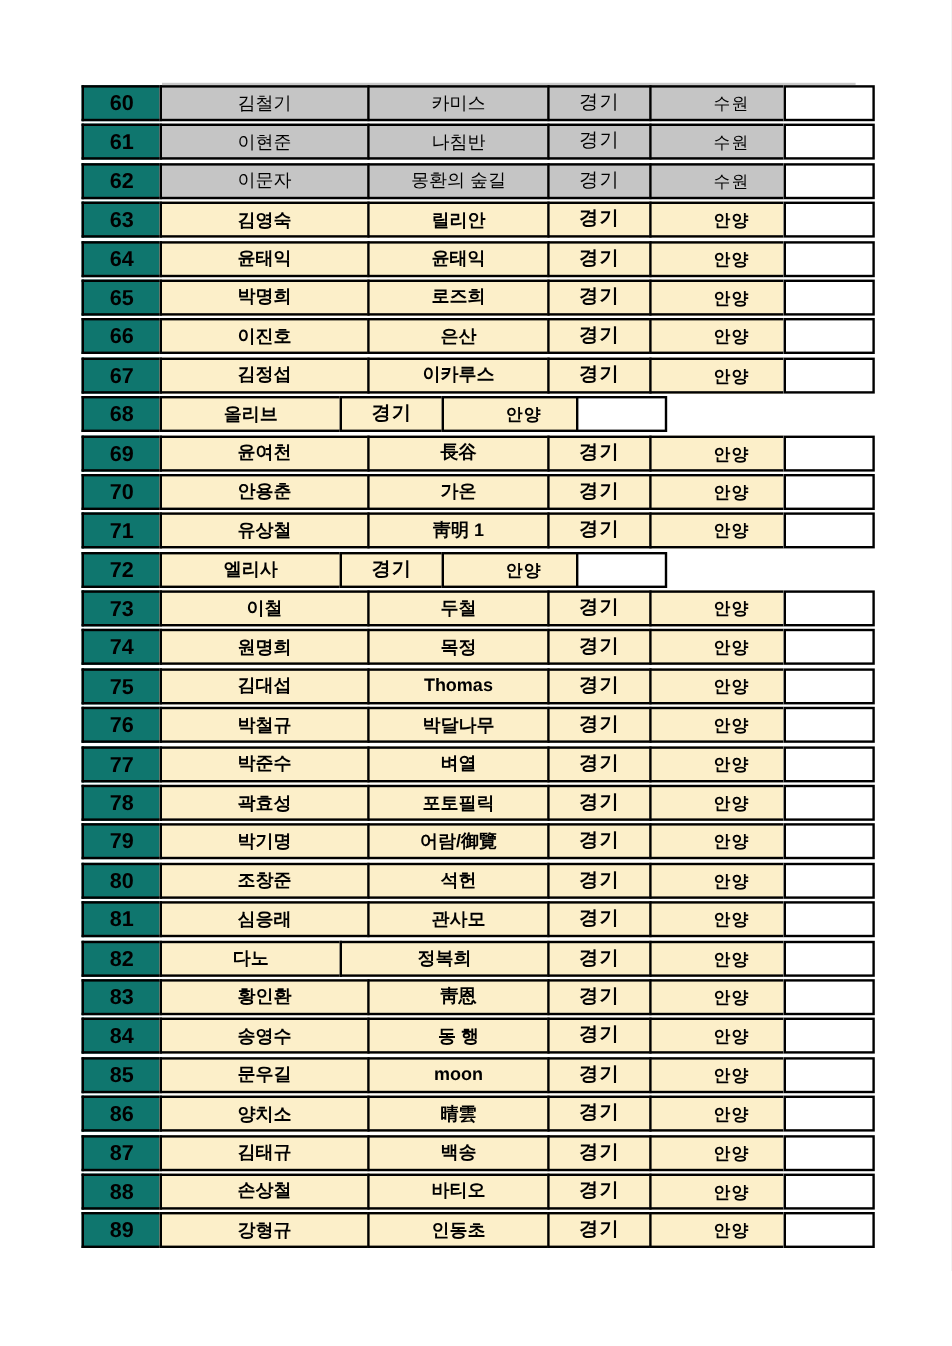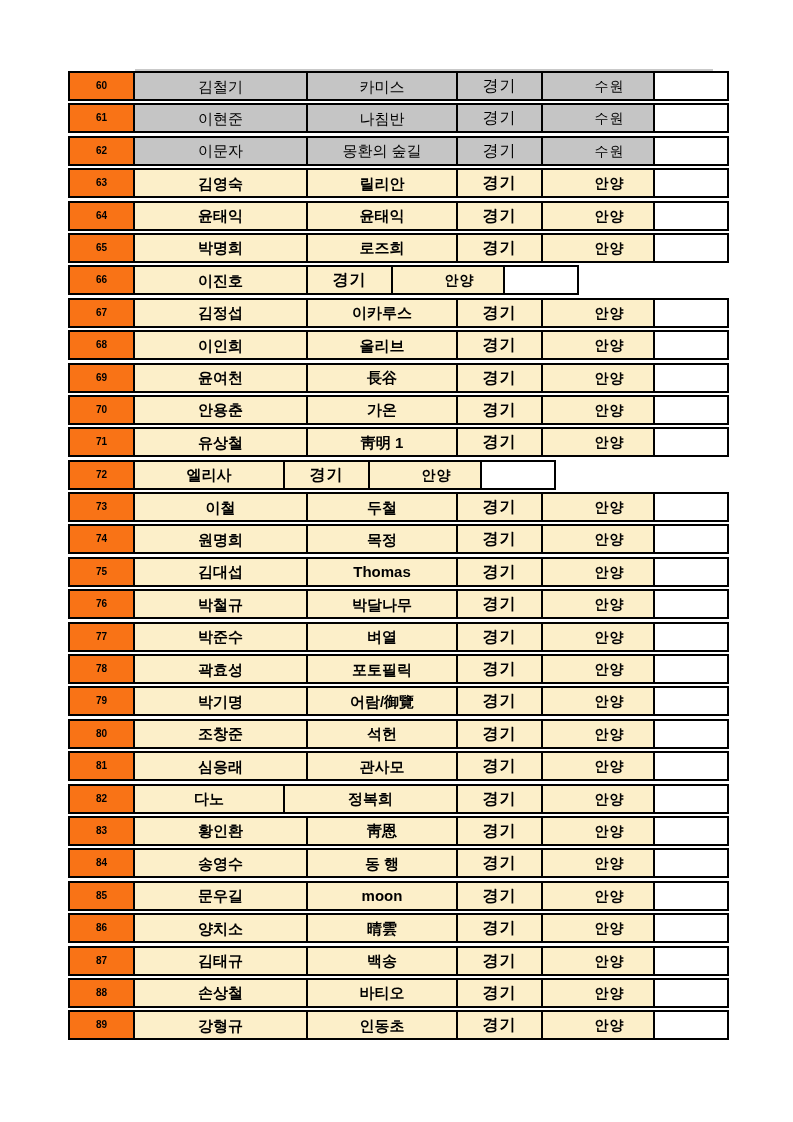--- a/index.html
+++ b/index.html
@@ -33,21 +33,21 @@
     display:flex;
     align-items:center;
     justify-content:center;
     font-size:15px;
     line-height:1;
     color:#000;
     white-space:pre;
     overflow:hidden;
   }
   .cell:last-child{border-right:2px solid var(--border-color,#000);}
-  .c-no{width:65px;background:#f97316;font-weight:bold;font-size:10px;}
+  .c-no{width:65px;background:#0f766e;font-weight:bold;font-size:18px;}
   .c-name{width:173px;}
   .c-nick{width:150px;text-align:right;}
   .c-region{width:85px;font-size:16px;letter-spacing:1px;}
   .c-city{width:112px;font-size:14px;letter-spacing:1px;padding-left:23px;}
   .c-note{width:76px;background:#ffffff;}
   .t-row.gray .fill{background:var(--gray-bg,#c5c5c5);font-weight:normal;}
   .t-row.yellow .fill{background:var(--yellow-bg,#fcefc9);font-weight:bold;}
   .t-row.gray .c-note,.t-row.yellow .c-note{background:#ffffff;font-weight:normal;}
 </style>
 </head>
@@ -100,35 +100,35 @@
         <div class="cell c-no">65</div>
         <div class="cell c-name fill">박명희</div>
         <div class="cell c-nick fill">로즈희</div>
         <div class="cell c-region fill">경기</div>
         <div class="cell c-city fill">안양</div>
         <div class="cell c-note"></div>
       </div>
       <div class="t-row yellow">
         <div class="cell c-no">66</div>
         <div class="cell c-name fill">이진호</div>
+        <div class="cell c-nick fill">은산</div>
         <div class="cell c-region fill">경기</div>
         <div class="cell c-city fill">안양</div>
         <div class="cell c-note"></div>
       </div>
       <div class="t-row yellow">
         <div class="cell c-no">67</div>
         <div class="cell c-name fill">김정섭</div>
         <div class="cell c-nick fill">이카루스</div>
         <div class="cell c-region fill">경기</div>
         <div class="cell c-city fill">안양</div>
         <div class="cell c-note"></div>
       </div>
       <div class="t-row yellow">
         <div class="cell c-no">68</div>
-        <div class="cell c-name fill">이인희</div>
         <div class="cell c-nick fill">올리브</div>
         <div class="cell c-region fill">경기</div>
         <div class="cell c-city fill">안양</div>
         <div class="cell c-note"></div>
       </div>
       <div class="t-row yellow">
         <div class="cell c-no">69</div>
         <div class="cell c-name fill">윤여천</div>
         <div class="cell c-nick fill">長谷</div>
         <div class="cell c-region fill">경기</div>

